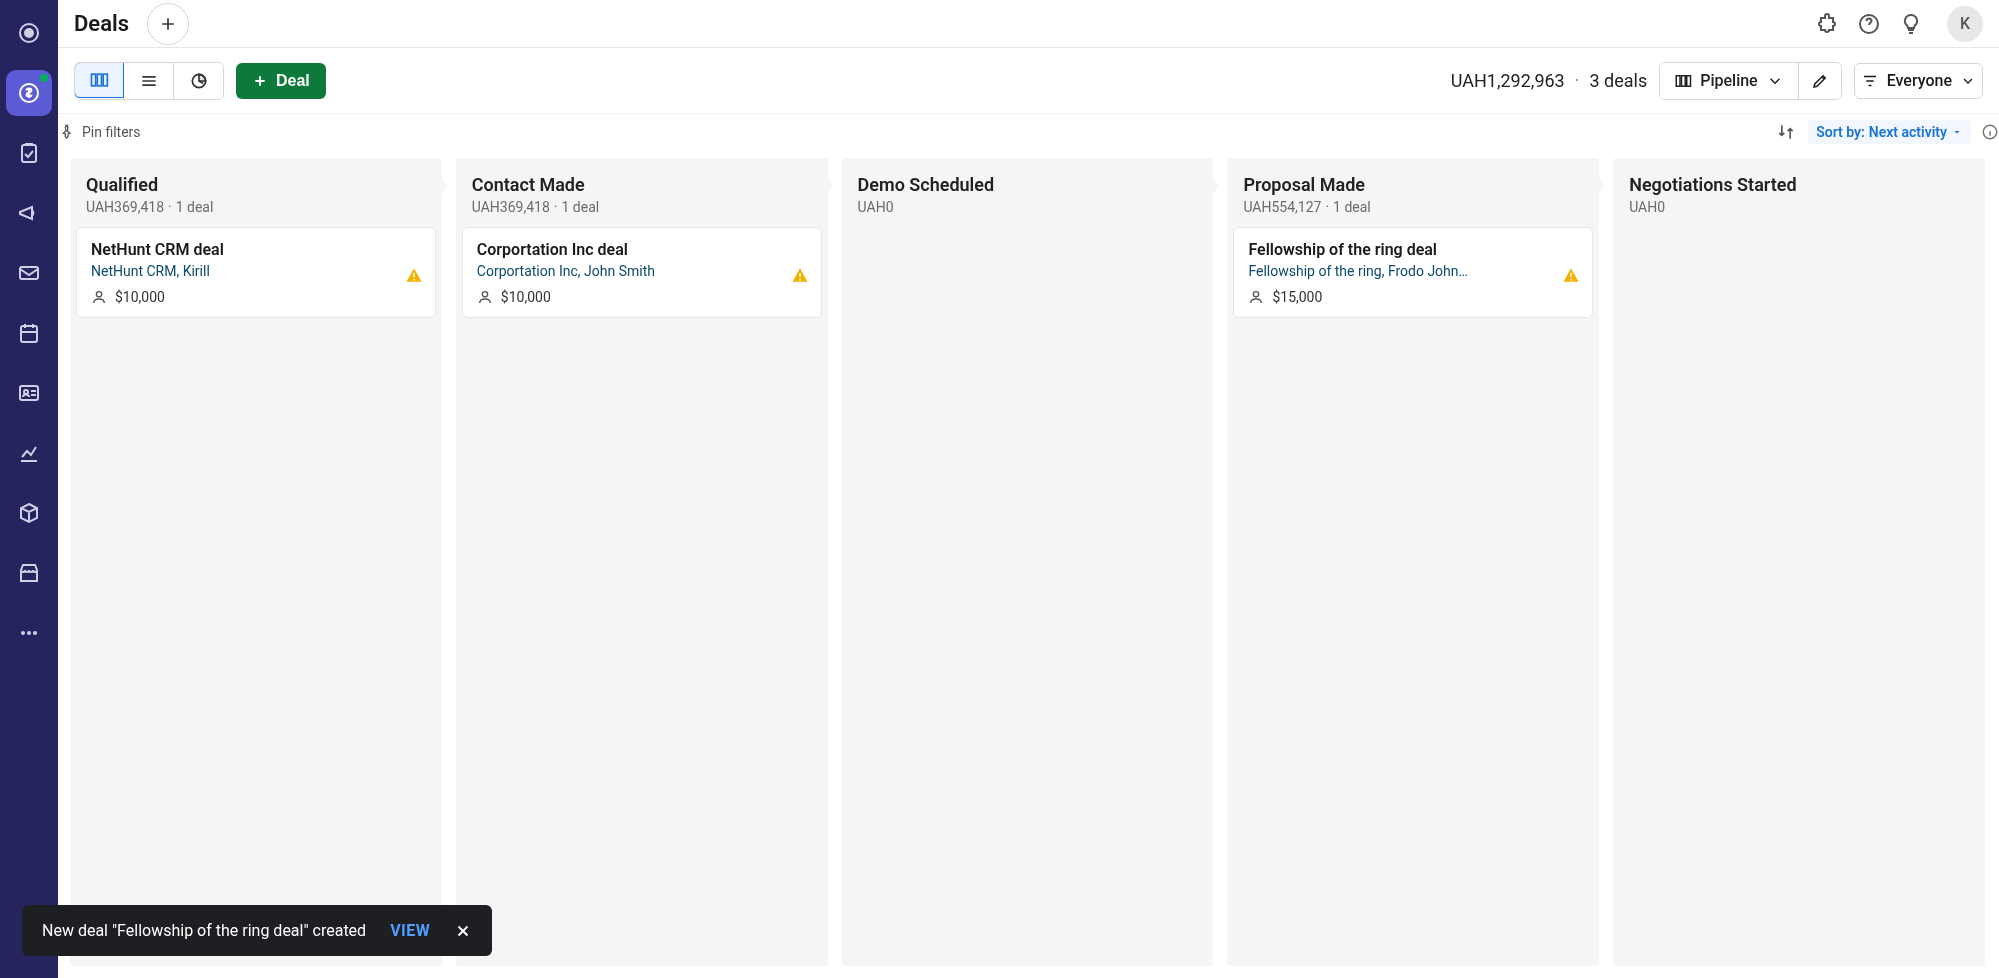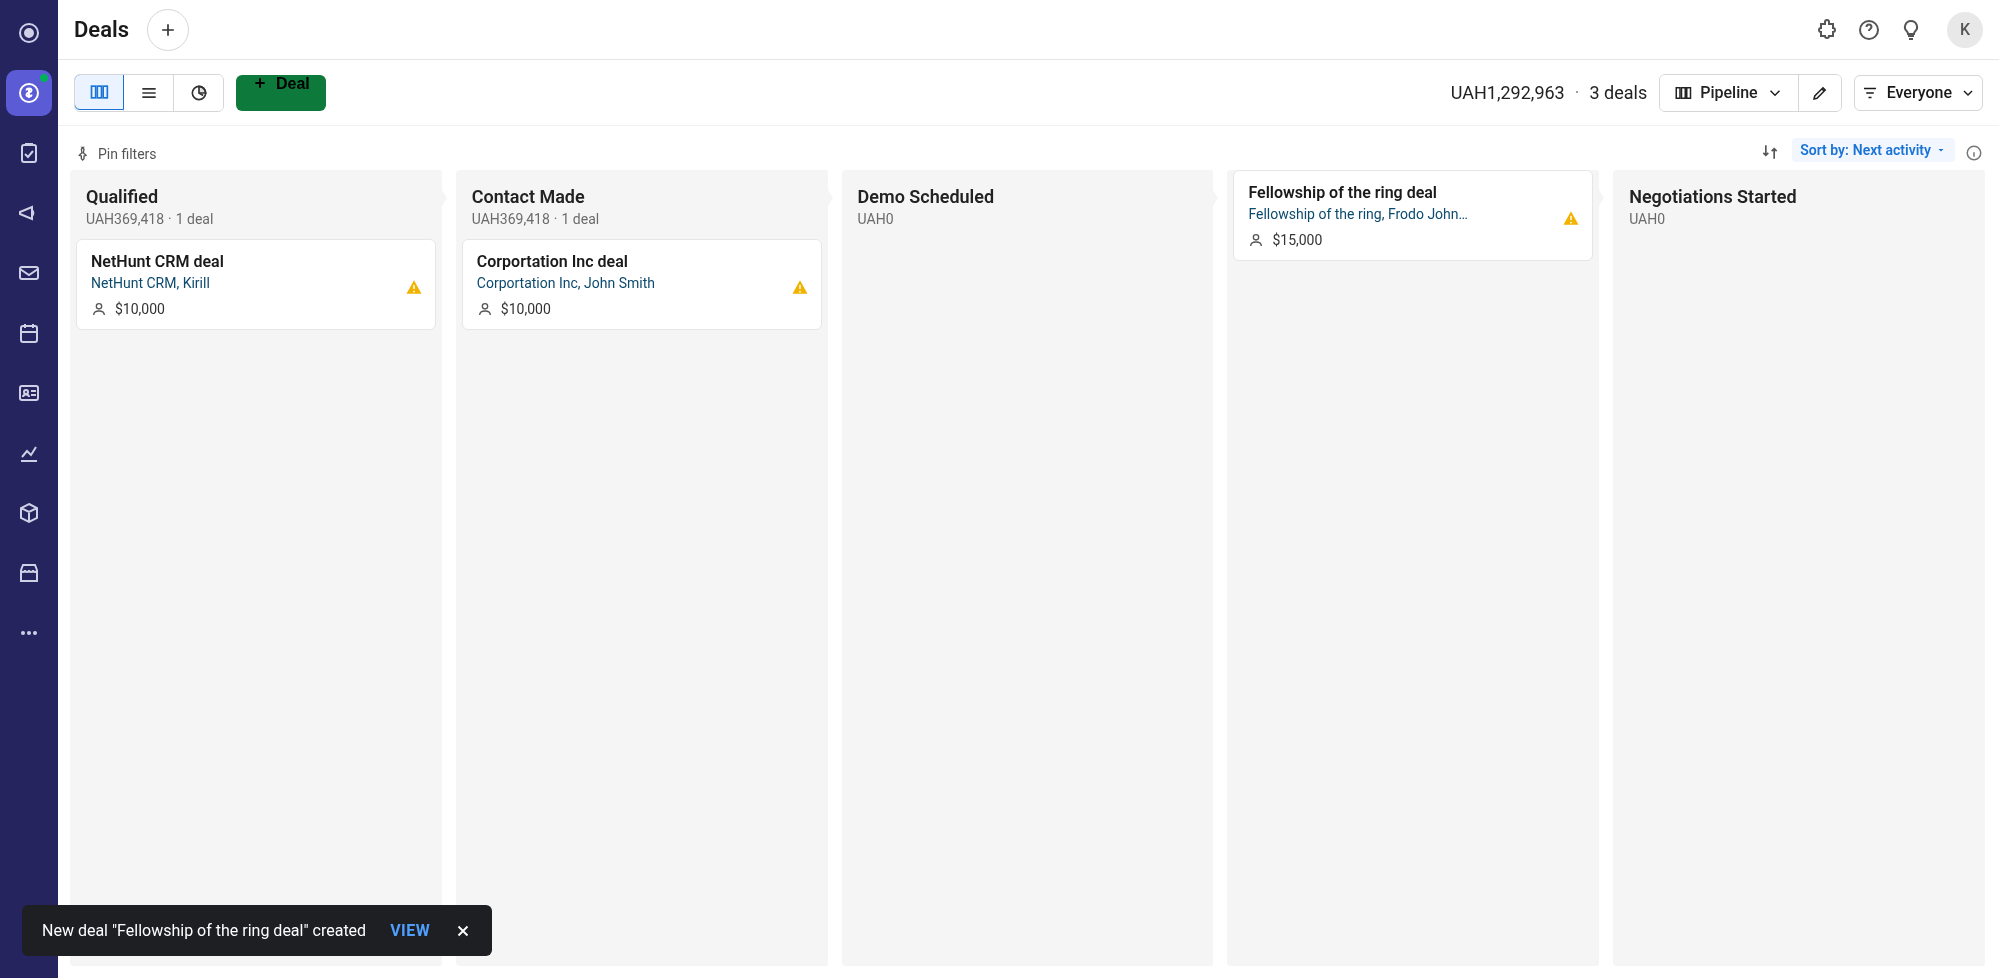--- a/index.html
+++ b/index.html
@@ -10,50 +10,50 @@
   .sidebar { width: 58px; background: #25245f; display: flex; flex-direction: column; align-items: center; padding-top: 10px; gap: 14px; flex-shrink: 0; }
   .sidebar .nav-item { width: 46px; height: 46px; border-radius: 10px; display: flex; align-items: center; justify-content: center; color: #cfd0e6; cursor: pointer; position: relative; }
   .sidebar .nav-item.active { background: #5b5bd6; color: #fff; }
   .sidebar .notif-dot { position: absolute; top: 4px; right: 4px; width: 8px; height: 8px; border-radius: 50%; background: #00b359; }
   .sidebar svg { width: 24px; height: 24px; }
 
   
   .main { flex: 1; display: flex; flex-direction: column; min-width: 0; }
 
   
-  .top-header { height: 60px; border-bottom: 1px solid #e6e6e6; display: flex; align-items: center; padding: 0 16px; gap: 18px; }
+  .top-header { height: 48px; border-bottom: 1px solid #e6e6e6; display: flex; align-items: center; padding: 0 16px; gap: 18px; }
   .page-title { font-size: 22px; font-weight: 600; }
   .search-wrap { flex: 1; display: flex; justify-content: center; }
   .search-box { width: 480px; height: 42px; border: 1px solid #d6d6d6; border-radius: 999px; display: flex; align-items: center; padding: 0 18px; gap: 12px; color: #666; }
   .search-box input { border: none; outline: none; font-size: 16px; flex: 1; background: transparent; }
   .circle-btn { width: 42px; height: 42px; border: 1px solid #d6d6d6; border-radius: 50%; display: flex; align-items: center; justify-content: center; cursor: pointer; background: #fff; color: #333; }
   .header-icons { display: flex; align-items: center; gap: 18px; color: #555; }
   .header-icons .ico { width: 24px; height: 24px; display: flex; align-items: center; justify-content: center; cursor: pointer; }
   .avatar { width: 36px; height: 36px; border-radius: 50%; background: #e8e8e8; color: #555; display: flex; align-items: center; justify-content: center; font-weight: 500; font-size: 16px; margin-left: 6px; }
 
   
   .toolbar { height: 66px; display: flex; align-items: center; padding: 0 16px; gap: 12px; border-bottom: 1px solid #f1f1f1; }
   .seg-group { display: flex; border: 1px solid #d6d6d6; border-radius: 6px; overflow: hidden; }
   .seg-btn { width: 50px; height: 36px; display: flex; align-items: center; justify-content: center; cursor: pointer; background: #fff; color: #333; }
   .seg-btn + .seg-btn { border-left: 1px solid #d6d6d6; }
   .seg-btn.active { background: #eaf3ff; color: #1a73d6; border: 1px solid #1a73d6; margin: -1px; z-index: 1; position: relative; border-radius: 6px 0 0 6px; }
-  .add-deal { background: #0d7a3b; color: #000000; border: none; border-radius: 6px; height: 36px; padding: 0 16px; font-size: 16px; font-weight: 600; display: flex; align-items: flex-start; gap: 8px; cursor: pointer; }
+  .add-deal { background: #0d7a3b; color: #ffffff; border: none; border-radius: 6px; height: 36px; padding: 0 16px; font-size: 16px; font-weight: 600; display: flex; align-items: center; gap: 8px; cursor: pointer; }
   .add-deal svg { width: 16px; height: 16px; }
   .toolbar .flex-spacer { flex: 1; }
   .summary { font-size: 18px; color: #222; display: flex; align-items: center; gap: 10px; }
   .summary .dot { color: #888; }
   .pill-group { display: flex; border: 1px solid #d6d6d6; border-radius: 6px; overflow: hidden; }
   .pill-btn { height: 36px; padding: 0 14px; display: flex; align-items: center; gap: 8px; cursor: pointer; background: #fff; color: #222; font-size: 16px; font-weight: 500; }
   .pill-btn + .pill-btn { border-left: 1px solid #d6d6d6; }
   .pill-btn.icon-only { padding: 0 12px; }
   .pill-btn svg.lead, .pill-btn svg.trail { width: 18px; height: 18px; }
   .filter-btn { border: 1px solid #d6d6d6; border-radius: 6px; height: 36px; padding: 0 6px; display: flex; align-items: center; gap: 8px; cursor: pointer; background: #fff; font-size: 16px; font-weight: 500; }
 
   
-  .subbar { height: 36px; display: flex; align-items: flex-end; padding: 0 16px; font-size: 14px; color: #555; }
+  .subbar { height: 36px; display: flex; align-items: center; padding: 0 0; font-size: 14px; color: #555; }
   .pin-filters { display: flex; align-items: center; gap: 8px; cursor: pointer; }
   .subbar .flex-spacer { flex: 1; }
   .sort-ico { width: 20px; height: 20px; color: #555; margin-right: 12px; cursor: pointer; }
   .sort-link { color: #1a73d6; font-weight: 600; display: flex; align-items: center; gap: 4px; cursor: pointer; padding: 4px 8px; border-radius: 4px; background: #f2f7ff; }
   .sort-link .chev { width: 12px; height: 12px; }
   .info-ico { width: 18px; height: 18px; color: #777; margin-left: 10px; cursor: pointer; }
 
   
   .board { flex: 1; display: flex; padding: 8px 12px 12px 12px; gap: 12px; min-height: 0; position: relative; }
   .column { flex: 1; min-width: 0; background: #f5f5f5; border-right: 2px solid #fff; border-radius: 4px; display: flex; flex-direction: column; position: relative; }
@@ -314,20 +314,24 @@
         </div>
       </div>
       <div class="column">
         <div class="col-head">
           <div class="col-title">Demo Scheduled</div>
           <div class="col-sub"><span>UAH0</span></div>
         </div>
         <div class="cards"></div>
       </div>
       <div class="column">
+        <div class="col-head">
+          <div class="col-title">Proposal Made</div>
+          <div class="col-sub"><span>UAH554,127</span><span class="sep">·</span><span>1 deal</span></div>
+        </div>
         <div class="cards">
           <div class="card">
       <div class="card-title">Fellowship of the ring deal</div>
       <div class="card-sub">Fellowship of the ring, Frodo John…</div>
       <div class="card-row">
         <svg viewBox="0 0 24 24" fill="none" stroke="currentColor" stroke-width="2">
                 <circle cx="12" cy="8" r="4"></circle>
                 <path d="M4 21c0-4 4-6 8-6s8 2 8 6"></path>
               </svg>
         <span>$15,000</span>

